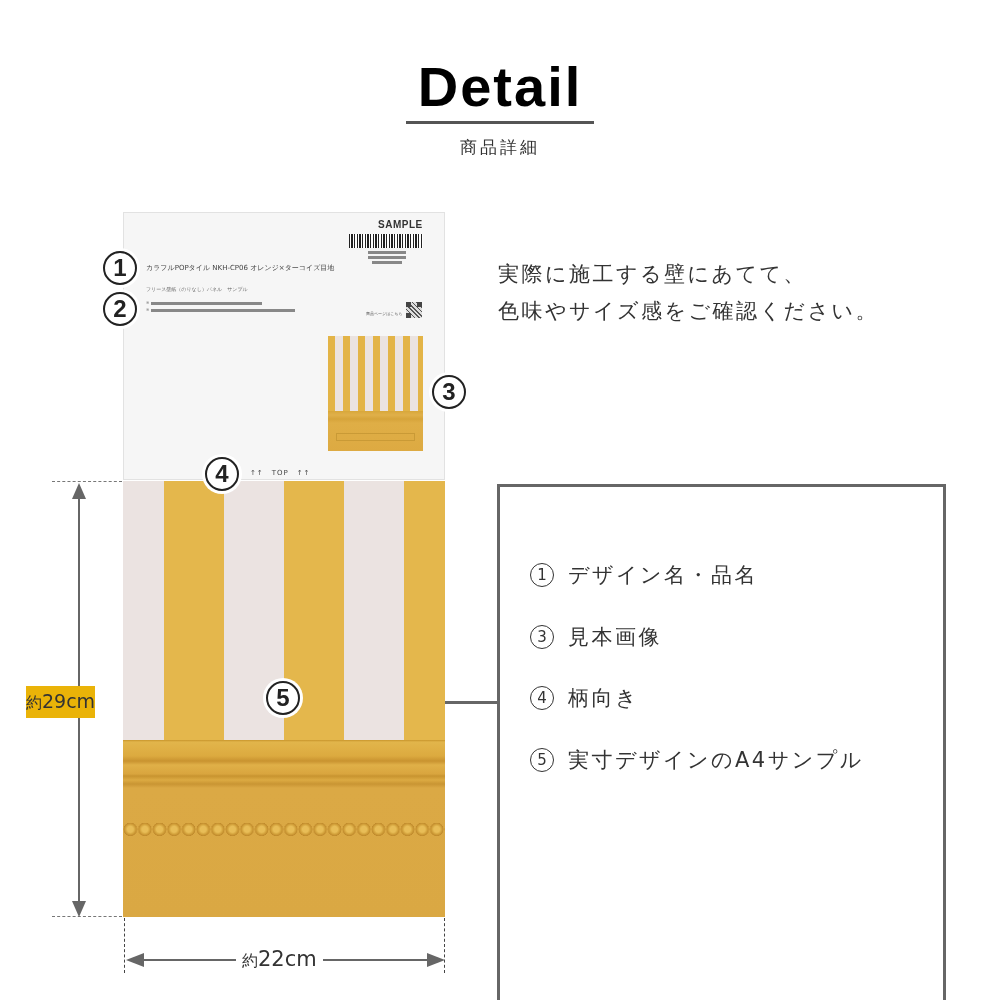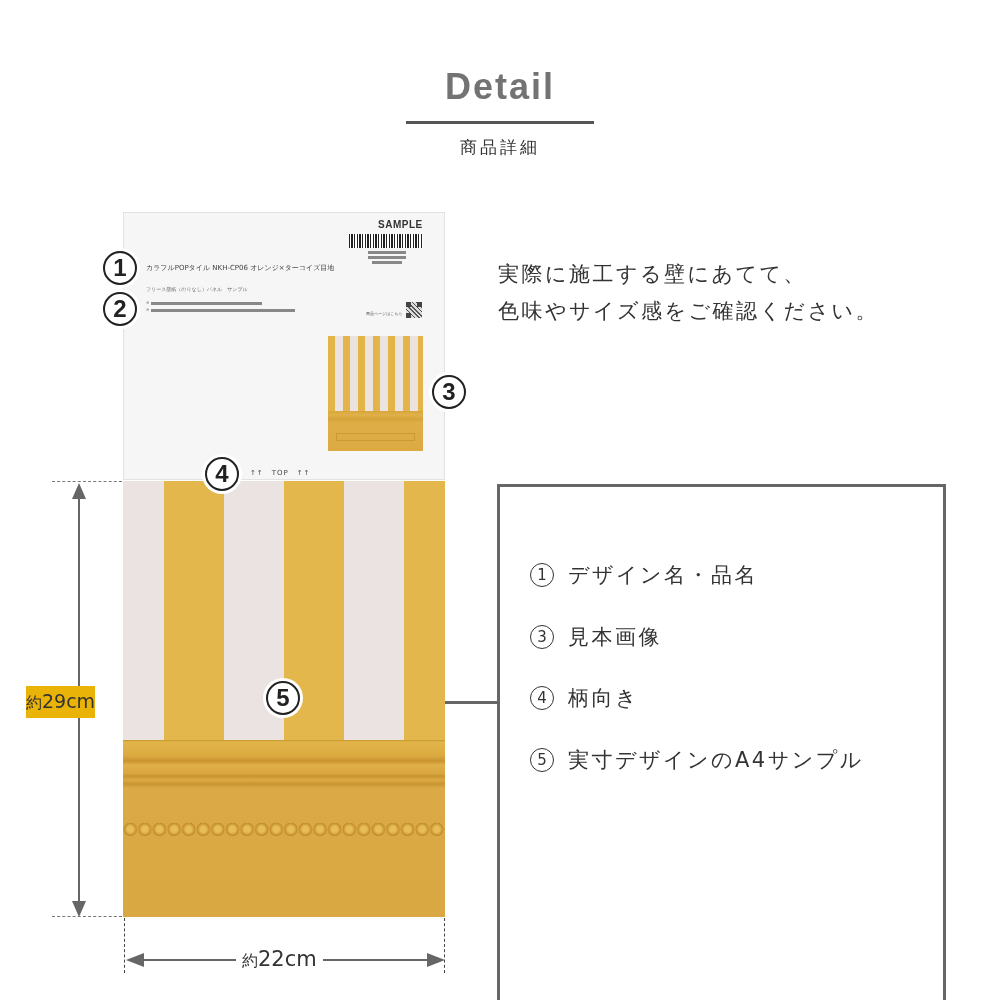--- a/index.html
+++ b/index.html
@@ -1,18 +1,18 @@
 <!DOCTYPE html>
 <html><head>
 <meta charset="utf-8">
 <style>
   html,body{margin:0;padding:0;background:#fff;}
   body{width:1000px;height:1000px;position:relative;overflow:hidden;font-family:"DejaVu Sans","Liberation Sans",sans-serif;color:#333;}
   .abs{position:absolute;}
-  .title{left:0;width:1000px;top:52px;text-align:center;font-family:"Liberation Sans",sans-serif;font-weight:bold;font-size:36px;letter-spacing:2px;color:#737373;line-height:70px;}
+  .title{left:0;width:1000px;top:52px;text-align:center;font-family:"Liberation Sans",sans-serif;font-weight:bold;font-size:56px;letter-spacing:2px;color:#000000;line-height:70px;}
   .title-rule{left:406px;top:121px;width:188px;height:3px;background:#555;}
   .subtitle{left:0;width:1000px;top:136px;text-align:center;font-size:17px;letter-spacing:3px;color:#333;}
 
   .card{left:123px;top:212px;width:322px;height:268px;background:#f6f6f6;border:1px solid #e2e2e2;box-sizing:border-box;}
   .sample-label{left:378px;top:219px;font-family:"Liberation Sans",sans-serif;font-weight:bold;font-size:10px;color:#333;letter-spacing:.5px;}
   .barcode{left:349px;top:234px;width:74px;height:14px;background:repeating-linear-gradient(90deg,#222 0 1px,#fff 1px 2px,#222 2px 4px,#fff 4px 5px,#222 5px 6px,#fff 6px 8px);}
   .bar-line{height:3px;background:#888;}
   .product-name{left:146px;top:263px;font-size:7px;color:#444;white-space:nowrap;}
   .product-type{left:146px;top:286px;font-size:5px;color:#666;white-space:nowrap;}
   .note-line{height:3px;background:#888;}

